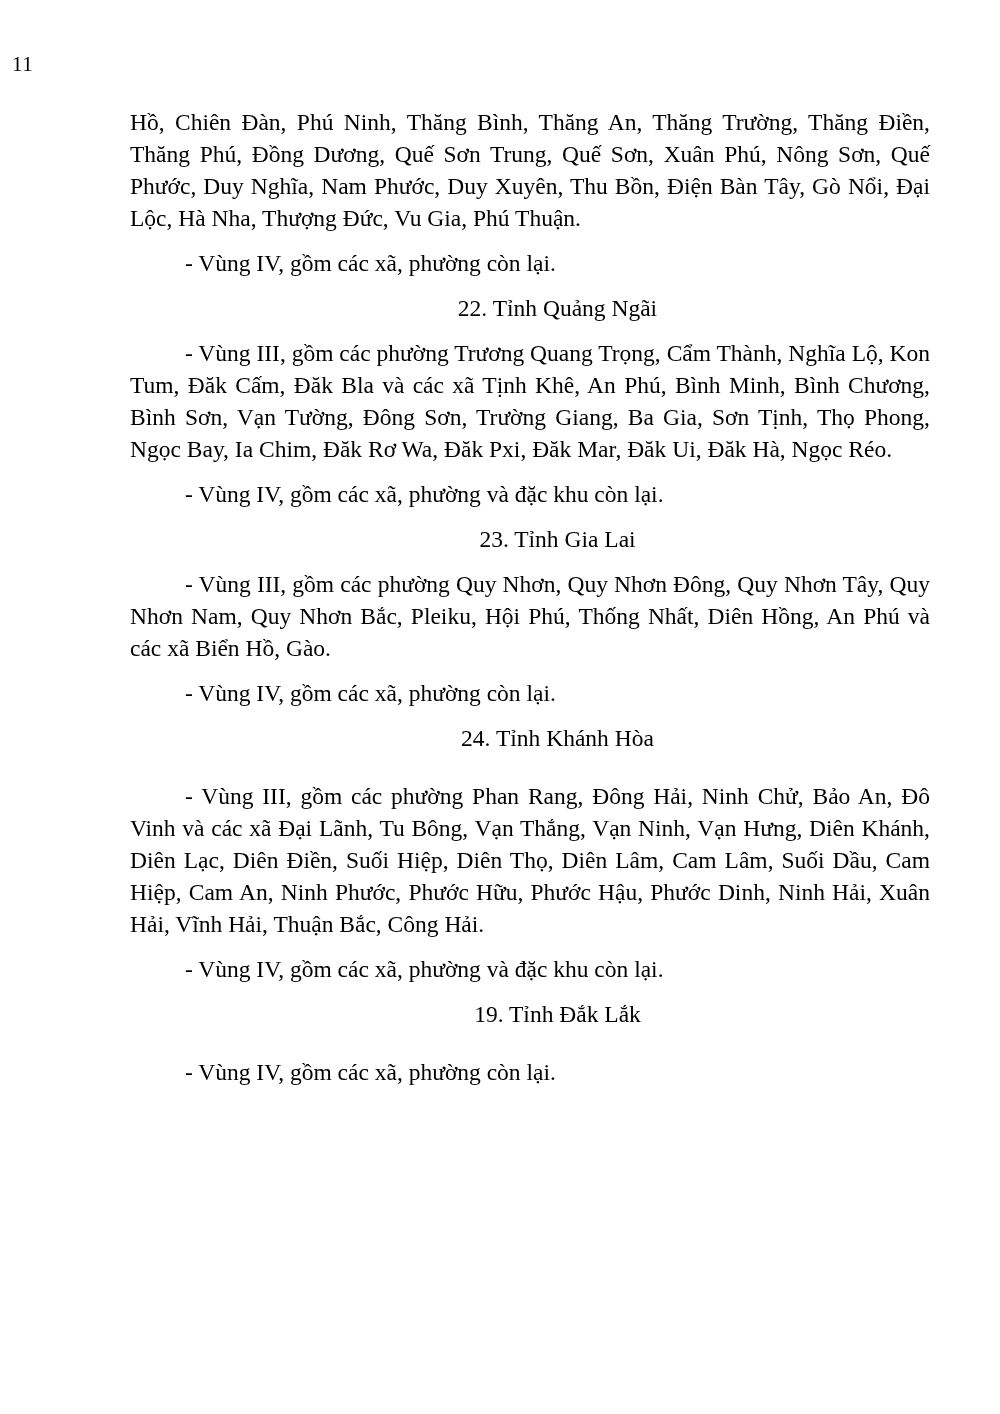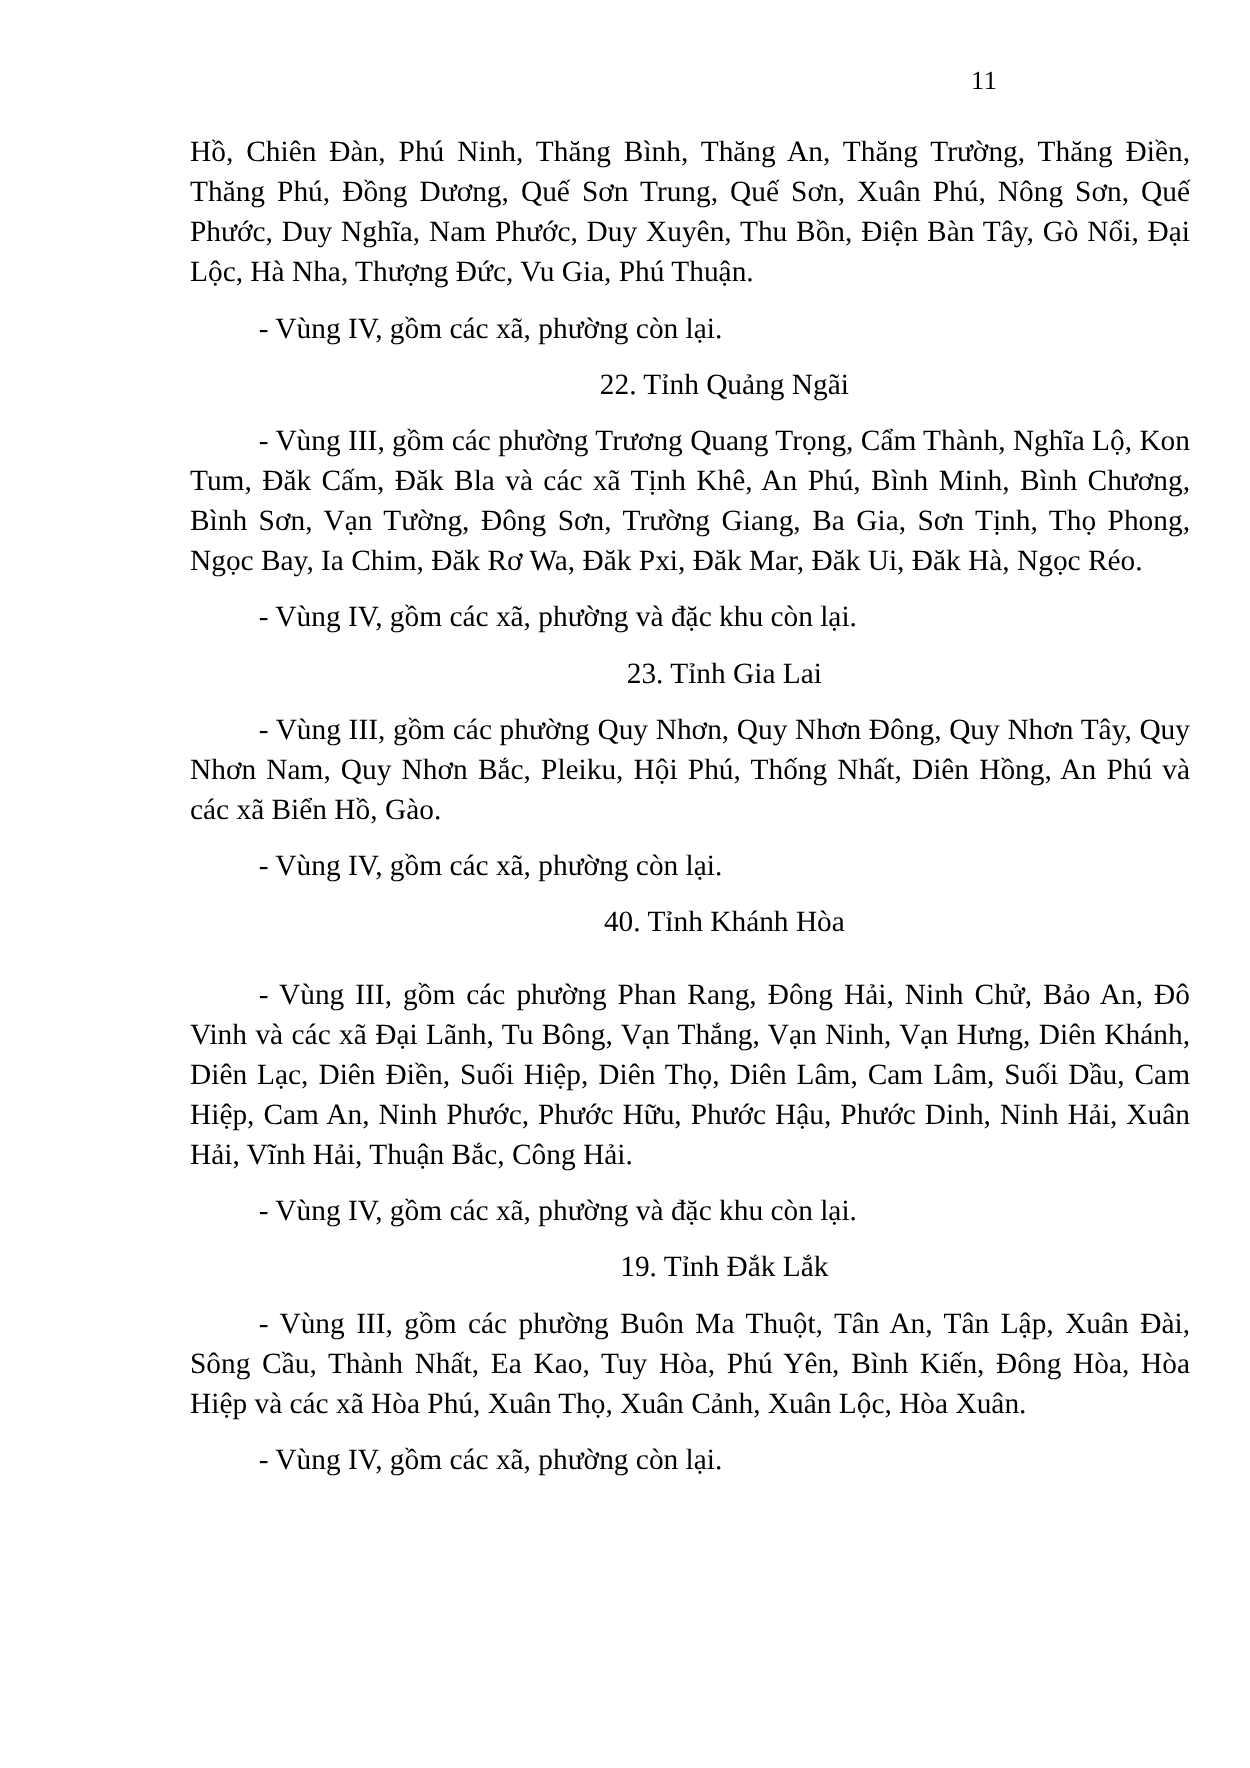--- a/index.html
+++ b/index.html
@@ -24,32 +24,32 @@
     width: 1000px;
     height: 1414px;
     background: #ffffff;
   }
 
   .page-number {
     position: absolute;
     top: 54px;
     left: 0;
     width: 798px;
-    text-align: right;
+    text-align: left;
     font-size: 21px;
     line-height: 1;
     letter-spacing: 0.5px;
+    padding-left: 12px;
   }
 
   .content {
     position: absolute;
     top: 106px;
     left: 130px;
     width: 800px;
-    margin-left: 22px;
   }
 
   p {
     margin: 0 0 0 0;
     font-size: 23.5px;
     line-height: 32px;
     text-align: justify;
     text-justify: inter-word;
     hyphens: none;
     -webkit-hyphens: none;
@@ -87,28 +87,27 @@
       <p class="indented">- Vùng III, gồm các phường Trương Quang Trọng, Cẩm Thành, Nghĩa Lộ, Kon Tum, Đăk Cấm, Đăk Bla và các xã Tịnh Khê, An Phú, Bình Minh, Bình Chương, Bình Sơn, Vạn Tường, Đông Sơn, Trường Giang, Ba Gia, Sơn Tịnh, Thọ Phong, Ngọc Bay, Ia Chim, Đăk Rơ Wa, Đăk Pxi, Đăk Mar, Đăk Ui, Đăk Hà, Ngọc Réo.</p>
       <div class="gap-para"></div>
       <p class="indented">- Vùng IV, gồm các xã, phường và đặc khu còn lại.</p>
       <div class="gap-para"></div>
       <p class="heading">23. Tỉnh Gia Lai</p>
       <div class="gap-para"></div>
       <p class="indented">- Vùng III, gồm các phường Quy Nhơn, Quy Nhơn Đông, Quy Nhơn Tây, Quy Nhơn Nam, Quy Nhơn Bắc, Pleiku, Hội Phú, Thống Nhất, Diên Hồng, An Phú và các xã Biển Hồ, Gào.</p>
       <div class="gap-para"></div>
       <p class="indented">- Vùng IV, gồm các xã, phường còn lại.</p>
       <div class="gap-para"></div>
-      <p class="heading">40. Tỉnh Khánh Hòa</p>
+      <p class="heading">24. Tỉnh Khánh Hòa</p>
       <div class="gap-para"></div>
       <div class="gap-para"></div>
       <p class="indented">- Vùng III, gồm các phường Phan Rang, Đông Hải, Ninh Chử, Bảo An, Đô Vinh và các xã Đại Lãnh, Tu Bông, Vạn Thắng, Vạn Ninh, Vạn Hưng, Diên Khánh, Diên Lạc, Diên Điền, Suối Hiệp, Diên Thọ, Diên Lâm, Cam Lâm, Suối Dầu, Cam Hiệp, Cam An, Ninh Phước, Phước Hữu, Phước Hậu, Phước Dinh, Ninh Hải, Xuân Hải, Vĩnh Hải, Thuận Bắc, Công Hải.</p>
       <div class="gap-para"></div>
       <p class="indented">- Vùng IV, gồm các xã, phường và đặc khu còn lại.</p>
       <div class="gap-para"></div>
       <p class="heading">19. Tỉnh Đắk Lắk</p>
       <div class="gap-para"></div>
-      <p class="indented">- Vùng III, gồm các phường Buôn Ma Thuột, Tân An, Tân Lập, Xuân Đài, Sông Cầu, Thành Nhất, Ea Kao, Tuy Hòa, Phú Yên, Bình Kiến, Đông Hòa, Hòa Hiệp và các xã Hòa Phú, Xuân Thọ, Xuân Cảnh, Xuân Lộc, Hòa Xuân.</p>
       <div class="gap-para"></div>
       <p class="indented">- Vùng IV, gồm các xã, phường còn lại.</p>
       <div class="gap-para"></div>
     </div>
 
 </div>
 
 </body></html>

